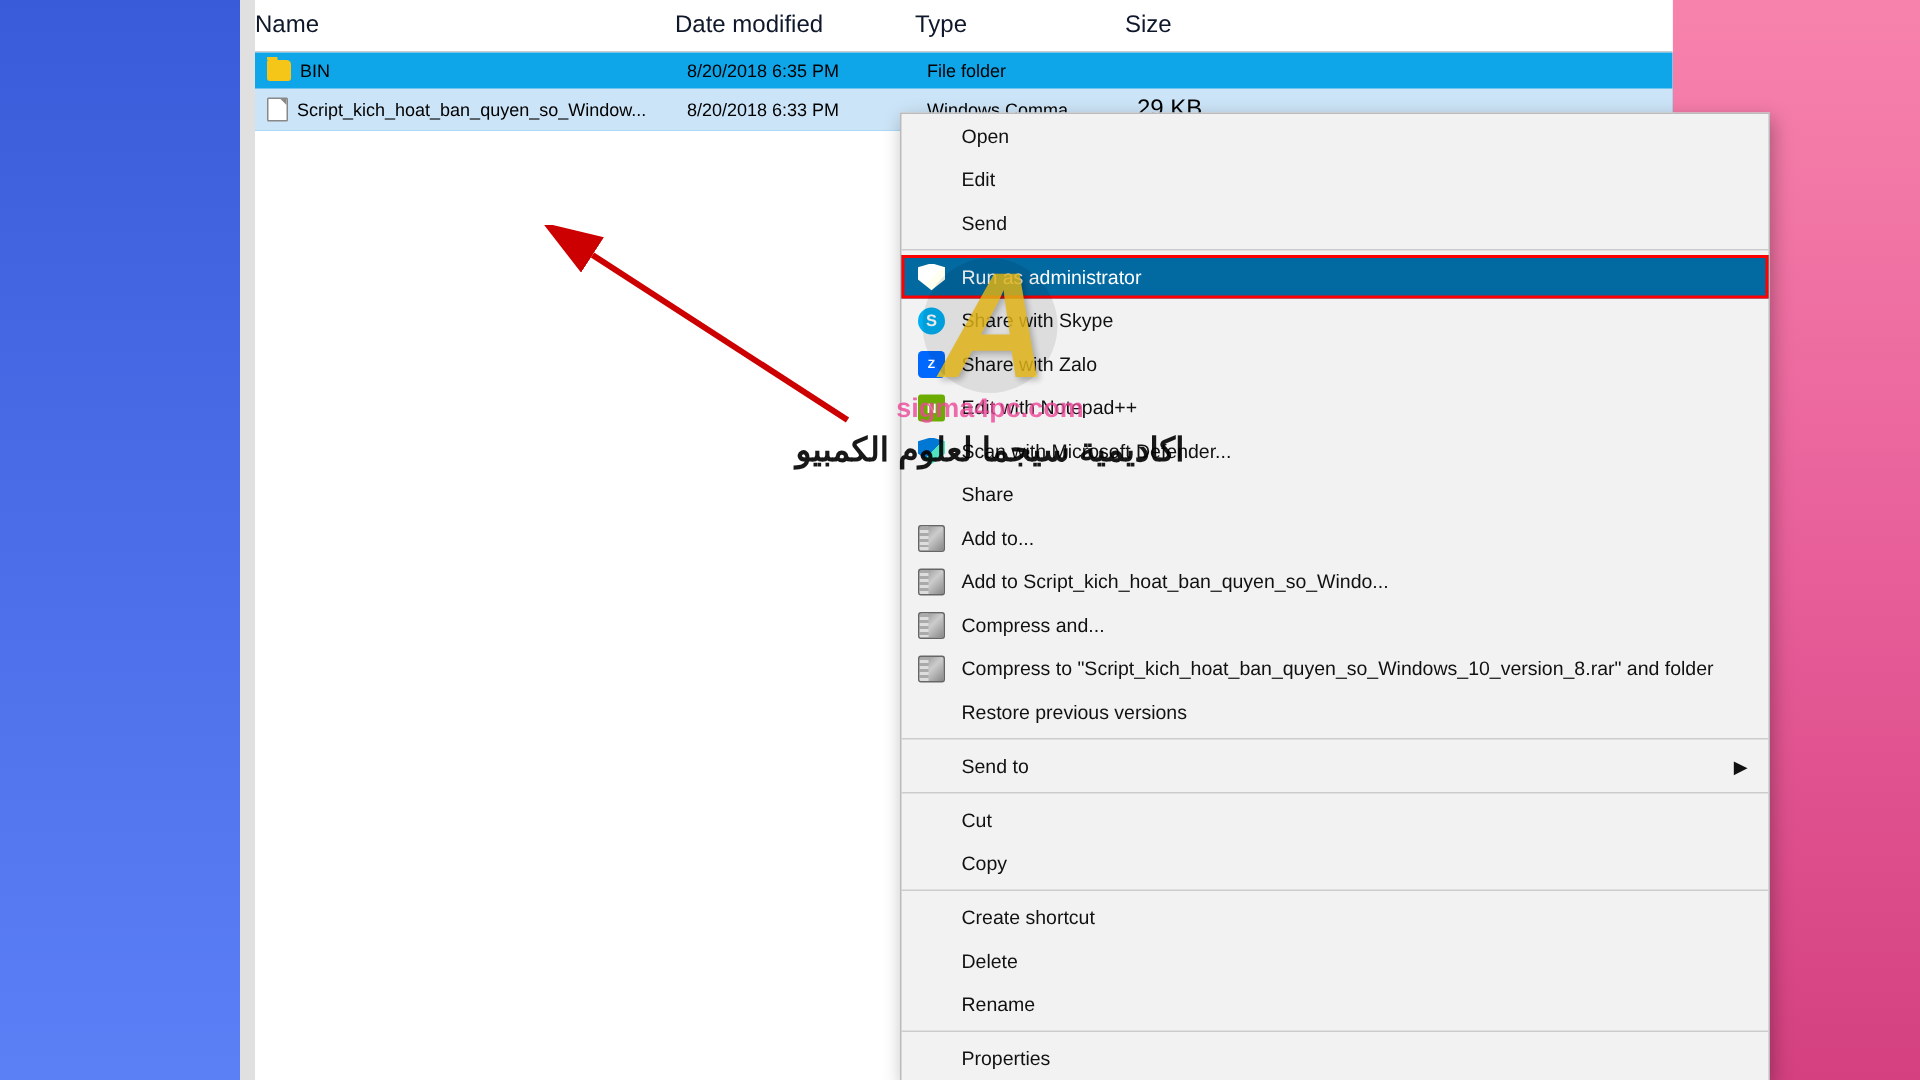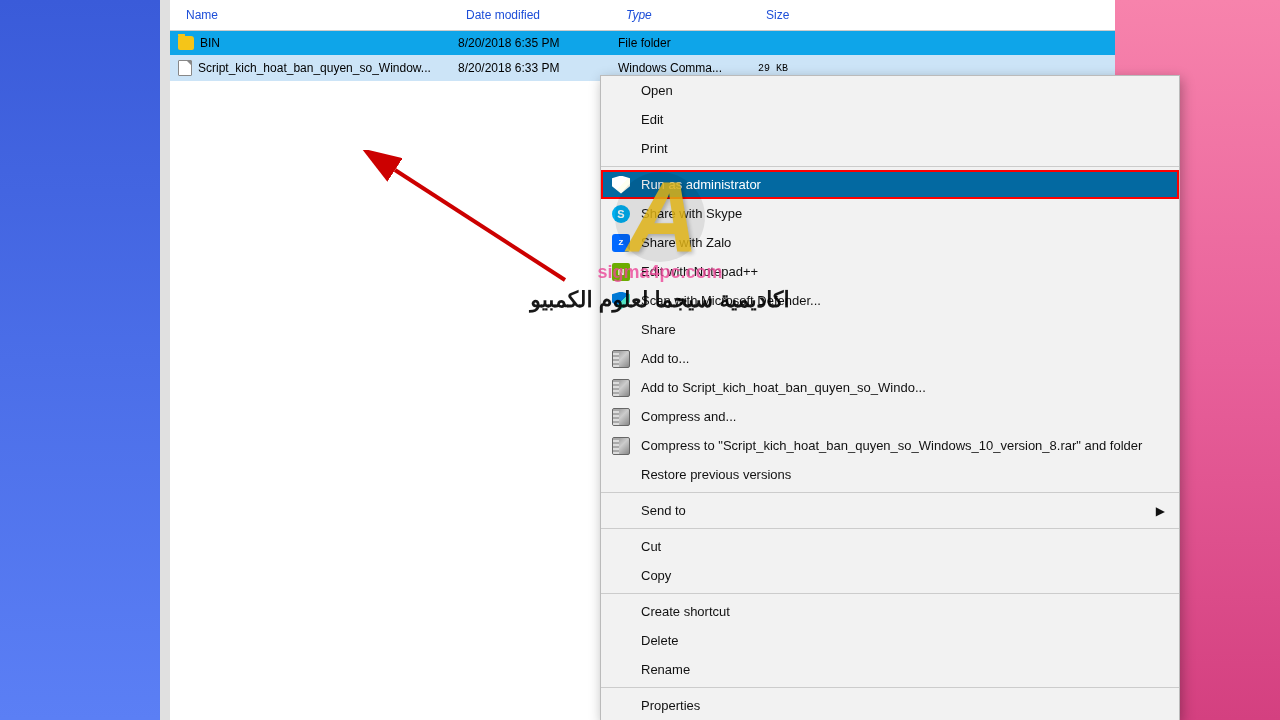--- a/index.html
+++ b/index.html
@@ -32,28 +32,28 @@
 
     
     .file-header {
       display: flex;
       border-bottom: 1px solid #ccc;
       padding: 4px 0;
       background: #fff;
       user-select: none;
     }
     .file-header-col {
-      padding: 4px 16px;
-      font-size: 12px;
-      color: #1d4ed8;
+      padding: 4px 0;
+      font-size: 16px;
+      color: #0f172a;
       cursor: pointer;
     }
     .file-header-col.name { width: 280px; }
     .file-header-col.date { width: 160px; }
-    .file-header-col.type { width: 140px; font-style: italic; }
+    .file-header-col.type { width: 140px; }
     .file-header-col.size { width: 80px; }
 
     
     .file-rows { background: #0ea5e9; }
     .file-row {
       display: flex;
       align-items: center;
       padding: 3px 0;
       cursor: default;
     }
@@ -66,21 +66,21 @@
       display: flex;
       align-items: center;
       gap: 6px;
       font-size: 12px;
       overflow: hidden;
       white-space: nowrap;
       text-overflow: ellipsis;
     }
     .file-row-date { width: 160px; font-size: 12px; padding: 2px 8px; }
     .file-row-type { width: 140px; font-size: 12px; padding: 2px 8px; }
-    .file-row-size { width: 80px; font-size: 10px; padding: 2px 8px; font-family: Liberation Mono, monospace; }
+    .file-row-size { width: 80px; font-size: 16px; padding: 2px 8px; }
 
     
     .folder-icon {
       width: 16px;
       height: 14px;
       background: #f5c518;
       border-radius: 1px 3px 2px 2px;
       position: relative;
       flex-shrink: 0;
     }
@@ -370,21 +370,21 @@
   <div class="cm-item">
         <span class="cm-icon"></span>
         <span>Open</span>
       </div>
       <div class="cm-item">
         <span class="cm-icon"></span>
         <span>Edit</span>
       </div>
       <div class="cm-item">
         <span class="cm-icon"></span>
-        <span>Print</span>
+        <span>Send</span>
       </div>
       <div class="cm-separator"></div>
       <div class="cm-item highlighted">
         <span class="cm-icon">
           <div class="shield-icon"></div>
         </span>
         <span>Run as administrator</span>
       </div>
       <div class="cm-item">
         <span class="cm-icon">

